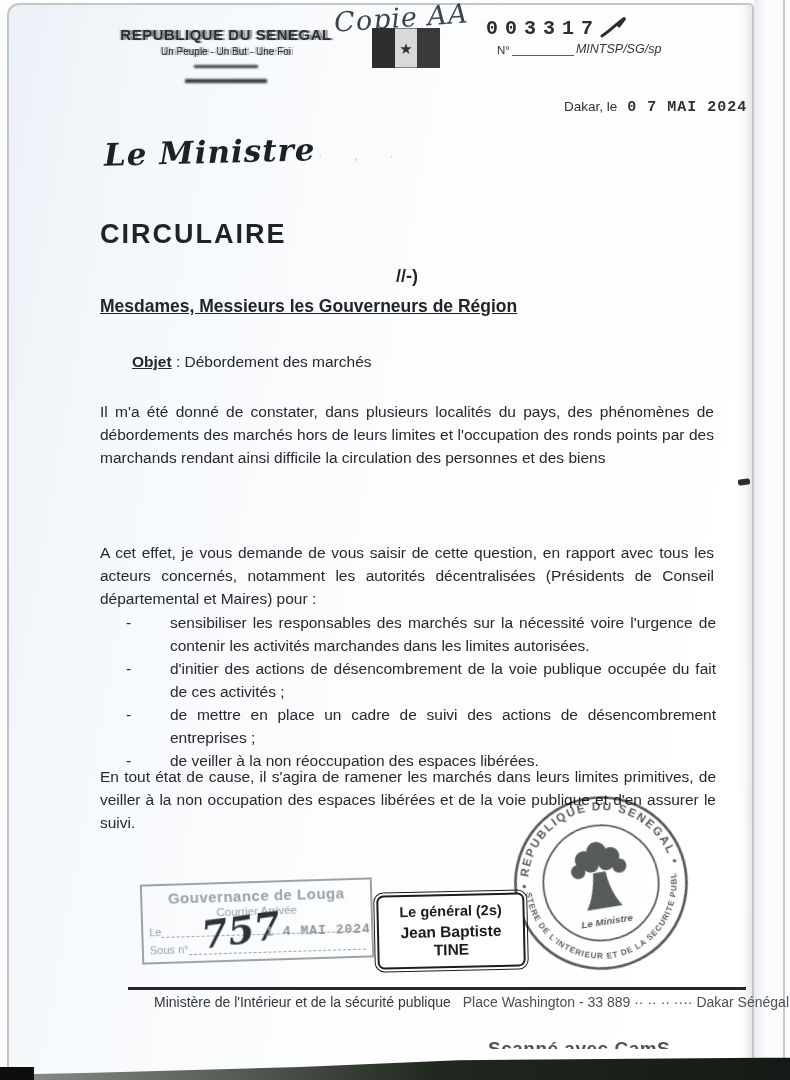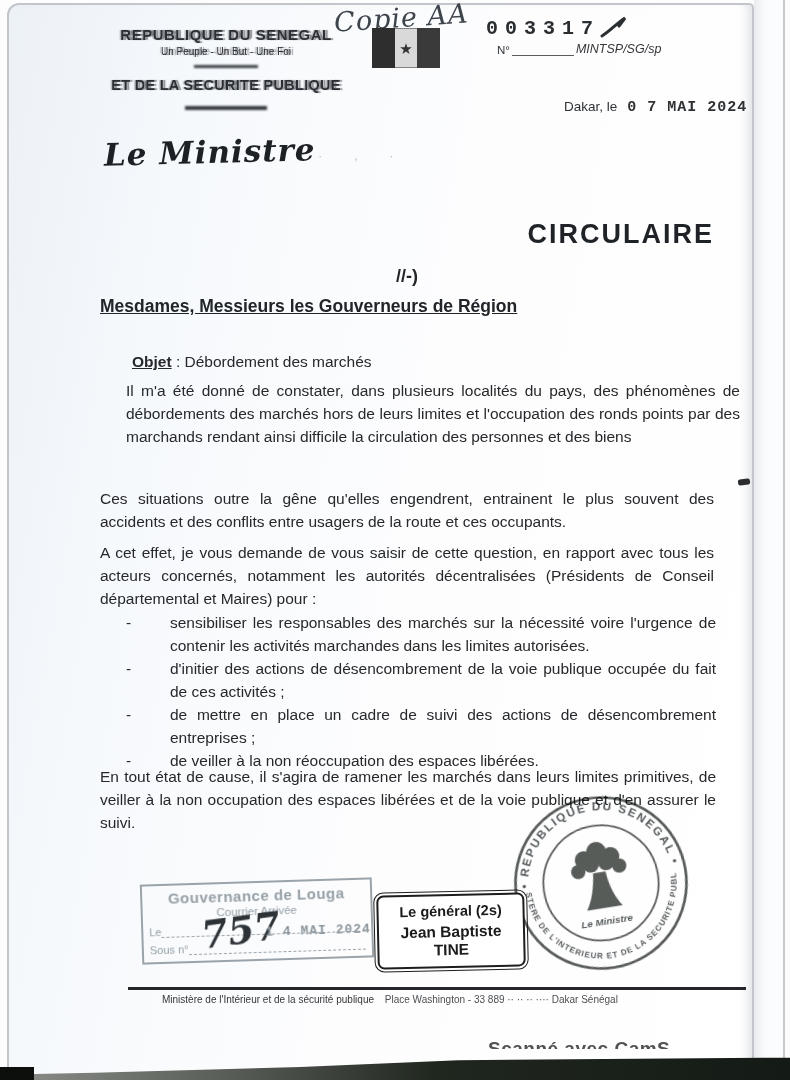--- a/index.html
+++ b/index.html
@@ -48,31 +48,31 @@
   .ref-suffix { font-size:12.5px; font-style:italic; }
 
   .dateline { left:516px; top:99px; display:flex; align-items:baseline; gap:10px;margin-left:48px; }
   .date-label { font-size:13.5px; color:#2e3134; }
   .date-stamp { font-family:"Liberation Mono", monospace; font-weight:bold; font-size:15px;
     color:#2e3133; letter-spacing:1px; filter:blur(.2px); }
 
   .le-ministre { left:104px; top:134px; font-family:"DejaVu Serif", serif; font-style:italic;
     font-weight:bold; font-size:31px; color:#1d2025; transform:rotate(-1.5deg); letter-spacing:1px; }
   .ink-specks { left:318px; top:148px; font-size:13px; color:rgba(60,63,68,.32); letter-spacing:14px; }
-  .doc-title { left:100px; top:219px; width:614px; text-align:right; font-size:27px;
+  .doc-title { left:100px; top:219px; width:614px; text-align:left; font-size:27px;
     font-weight:bold; letter-spacing:2px; color:#1f2226; }
   .doc-sep { left:100px; top:266px; width:614px; text-align:center; font-size:18px; font-weight:bold; color:#222528; }
   .addressees { left:100px; top:296px; width:634px; text-align:left; font-size:17.5px;
     font-weight:bold; color:#212428;text-decoration:underline; }
 
   .subject { left:100px; top:353px; font-size:15.5px; color:#26282b; }
   .subject b { text-decoration:underline;margin-left:32px; }
 
   .para { left:100px; width:614px; font-size:15.5px; line-height:23px; text-align:justify; color:#26282b; }
-  .p1 { top:379px;margin-left:26px; } .p2 { top:487px; } .p3 { top:541px; }
+  .p1 { top:400px; } .p2 { top:487px; } .p3 { top:541px; }
   .p4 { top:765px; width:616px; } .p5 { top:841px; text-align:left; }
 
   .bullets { left:126px; top:611px; width:590px; }
   .bullet { display:flex; font-size:15.5px; line-height:23px; color:#26282b; }
   .bullet .dash { width:26px; flex:none; }
   .bullet .btext { text-align:justify;margin-left:18px; }
 
   
   .seal { left:511px; top:793px; width:180px; height:180px; transform:rotate(-9deg);
     opacity:.85; mix-blend-mode:multiply; filter:blur(.3px); }
@@ -92,42 +92,41 @@
 
   
   .sigbox { left:377px; top:894px; width:148px; border:2.5px solid #1d1d1d; outline:1.5px solid #1d1d1d;
     outline-offset:2px; border-radius:7px; background:#ffffff; padding:7px 4px; text-align:center;
     transform:rotate(-1.3deg); color:#1b1b1b; }
   .sig-l1 { font-size:14.5px; font-weight:bold; }
   .sig-l2 { font-size:15.5px; font-weight:bold; margin-top:4px; }
 
   
   .footer-rule { left:128px; top:987px; width:618px; height:3px; background:#24262a; }
-  .footer-text { left:162px; top:994px; width:600px; font-size:10px; color:#34373a; white-space:nowrap; }
+  .footer-text { left:154px; top:994px; width:600px; font-size:14px; color:#34373a; white-space:nowrap; }
   .footer-addr { color:#4b4f52; filter:blur(.6px); margin-left:8px; }
 
   .scan-note-clip { left:488px; top:1038px; width:240px; height:11px; overflow:hidden; }
   .scan-note { font-size:19px; font-weight:bold; color:#505252; letter-spacing:.5px; }
 
   .speck-right { left:738px; top:479px; width:12px; height:6px; background:#2a2d2f;
     border-radius:2px; transform:rotate(-8deg); }
 </style>
 </head>
 <body>
 
 <div class="screen">
   <div class="scan-area"></div>
   <div class="right-strip"></div>
   <div class="edge-line"></div>
 
   <div class="abs letterhead">
     <div class="lh-country ghost">REPUBLIQUE DU SENEGAL</div>
     <div class="lh-motto ghost">Un Peuple - Un But - Une Foi</div>
     <div class="lh-div"></div>
-    <div class="lh-min ghost">ET DE LA SECURITE PUBLIQUE</div>
     <div class="lh-div2"></div>
   </div>
 
   <div class="abs copy-note">Copie AA</div>
 
   <div class="abs flag">
     <svg width="68" height="40" viewBox="0 0 68 40">
       <rect x="0" y="0" width="68" height="40" fill="#d9d9d9" stroke="#2a2a2a" stroke-width="1"></rect>
       <rect x="0" y="0" width="23" height="40" fill="#2e2e2e"></rect>
       <rect x="45" y="0" width="23" height="40" fill="#3a3a3a"></rect>
@@ -157,21 +156,20 @@
 
   <div class="abs doc-title">CIRCULAIRE</div>
   <div class="abs doc-sep">//-)</div>
   <div class="abs addressees">Mesdames, Messieurs les Gouverneurs de Région</div>
 
   <div class="abs subject">
     <b>Objet</b><span> : </span><span>Débordement des marchés</span>
   </div>
 
   <div class="abs para p1">Il m'a été donné de constater, dans plusieurs localités du pays, des phénomènes de débordements des marchés hors de leurs limites et l'occupation des ronds points par des marchands rendant ainsi difficile la circulation des personnes et des biens</div>
-  <div class="abs para p2">Ces situations outre la gêne qu'elles engendrent, entrainent le plus souvent des accidents et des conflits entre usagers de la route et ces occupants.</div>
   <div class="abs para p3">A cet effet, je vous demande de vous saisir de cette question, en rapport avec tous les acteurs concernés, notamment les autorités décentralisées (Présidents de Conseil départemental et Maires) pour :</div>
 
   <div class="abs bullets">
     <div class="bullet">
       <span class="dash">-</span>
       <span class="btext">sensibiliser les responsables des marchés sur la nécessité voire l'urgence de contenir les activités marchandes dans les limites autorisées.</span>
     </div>
     <div class="bullet">
       <span class="dash">-</span>
       <span class="btext">d'initier des actions de désencombrement de la voie publique occupée du fait de ces activités ;</span>

